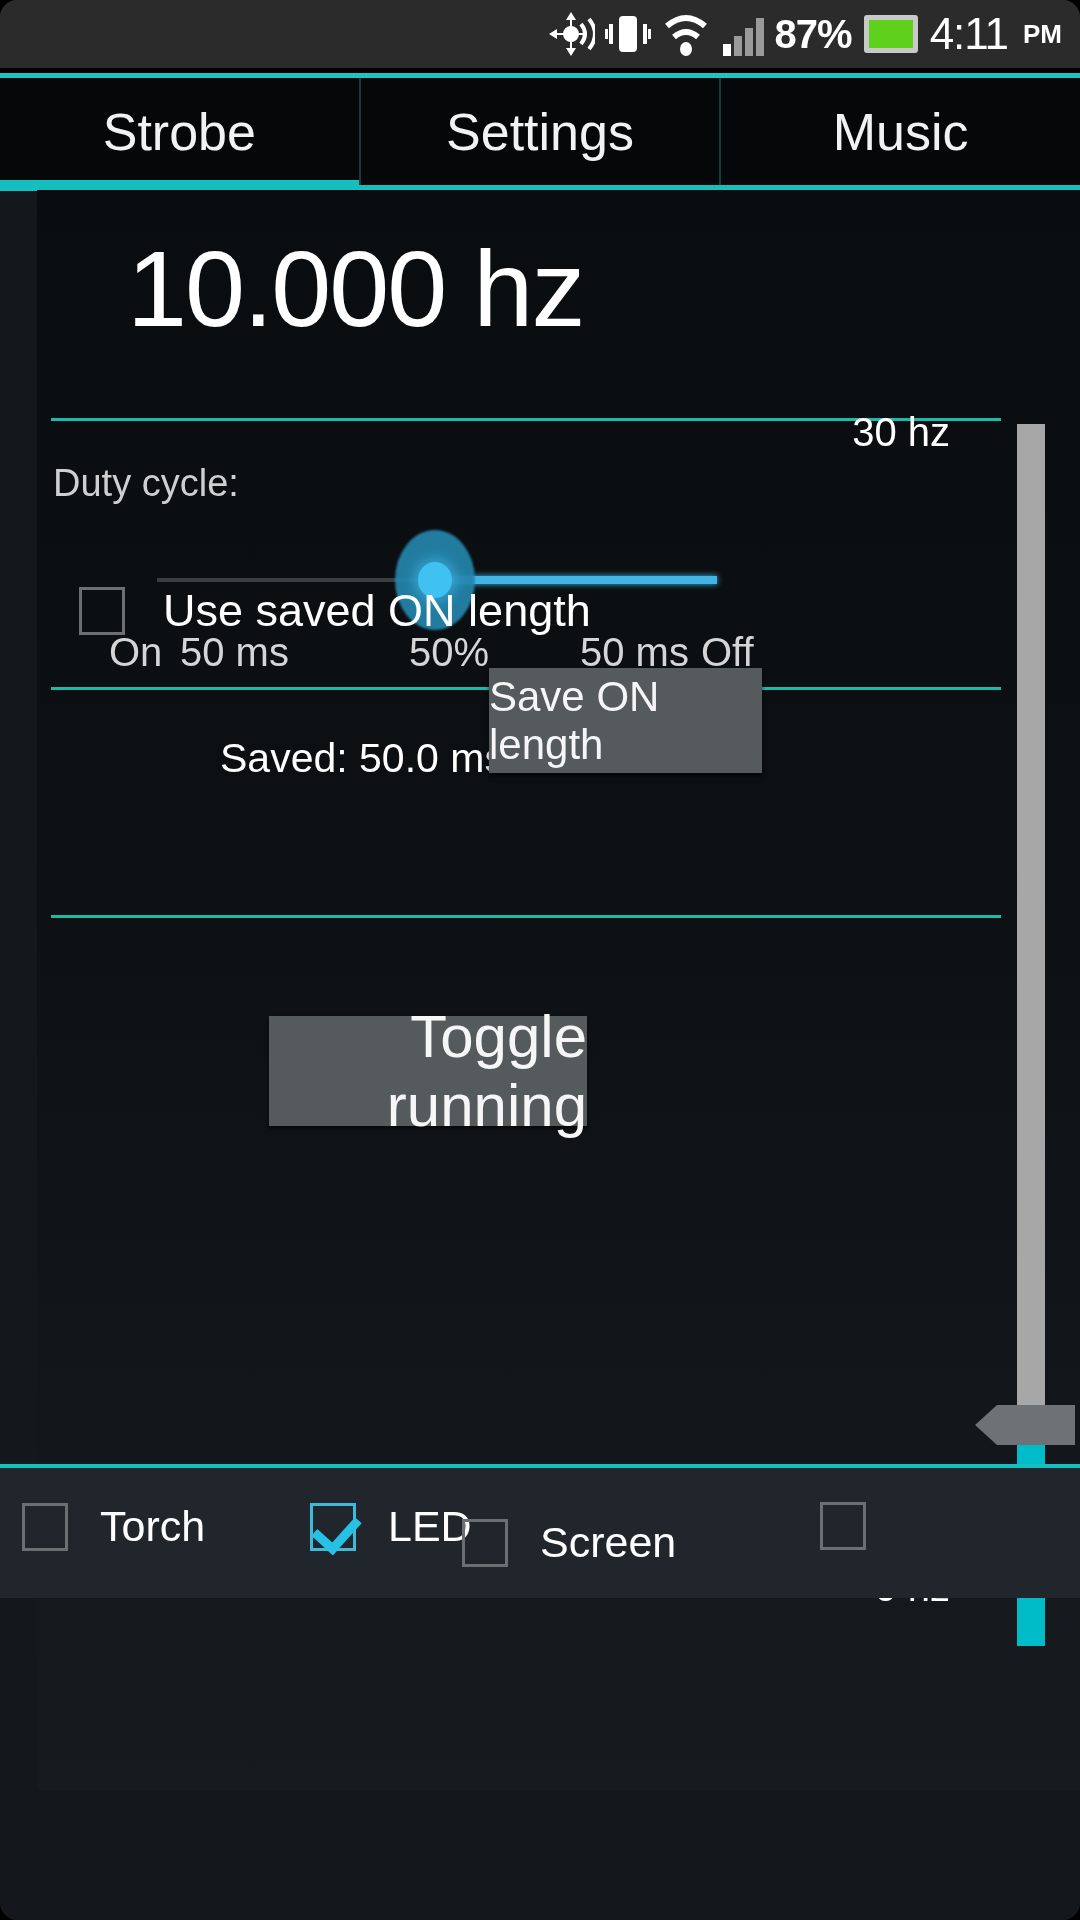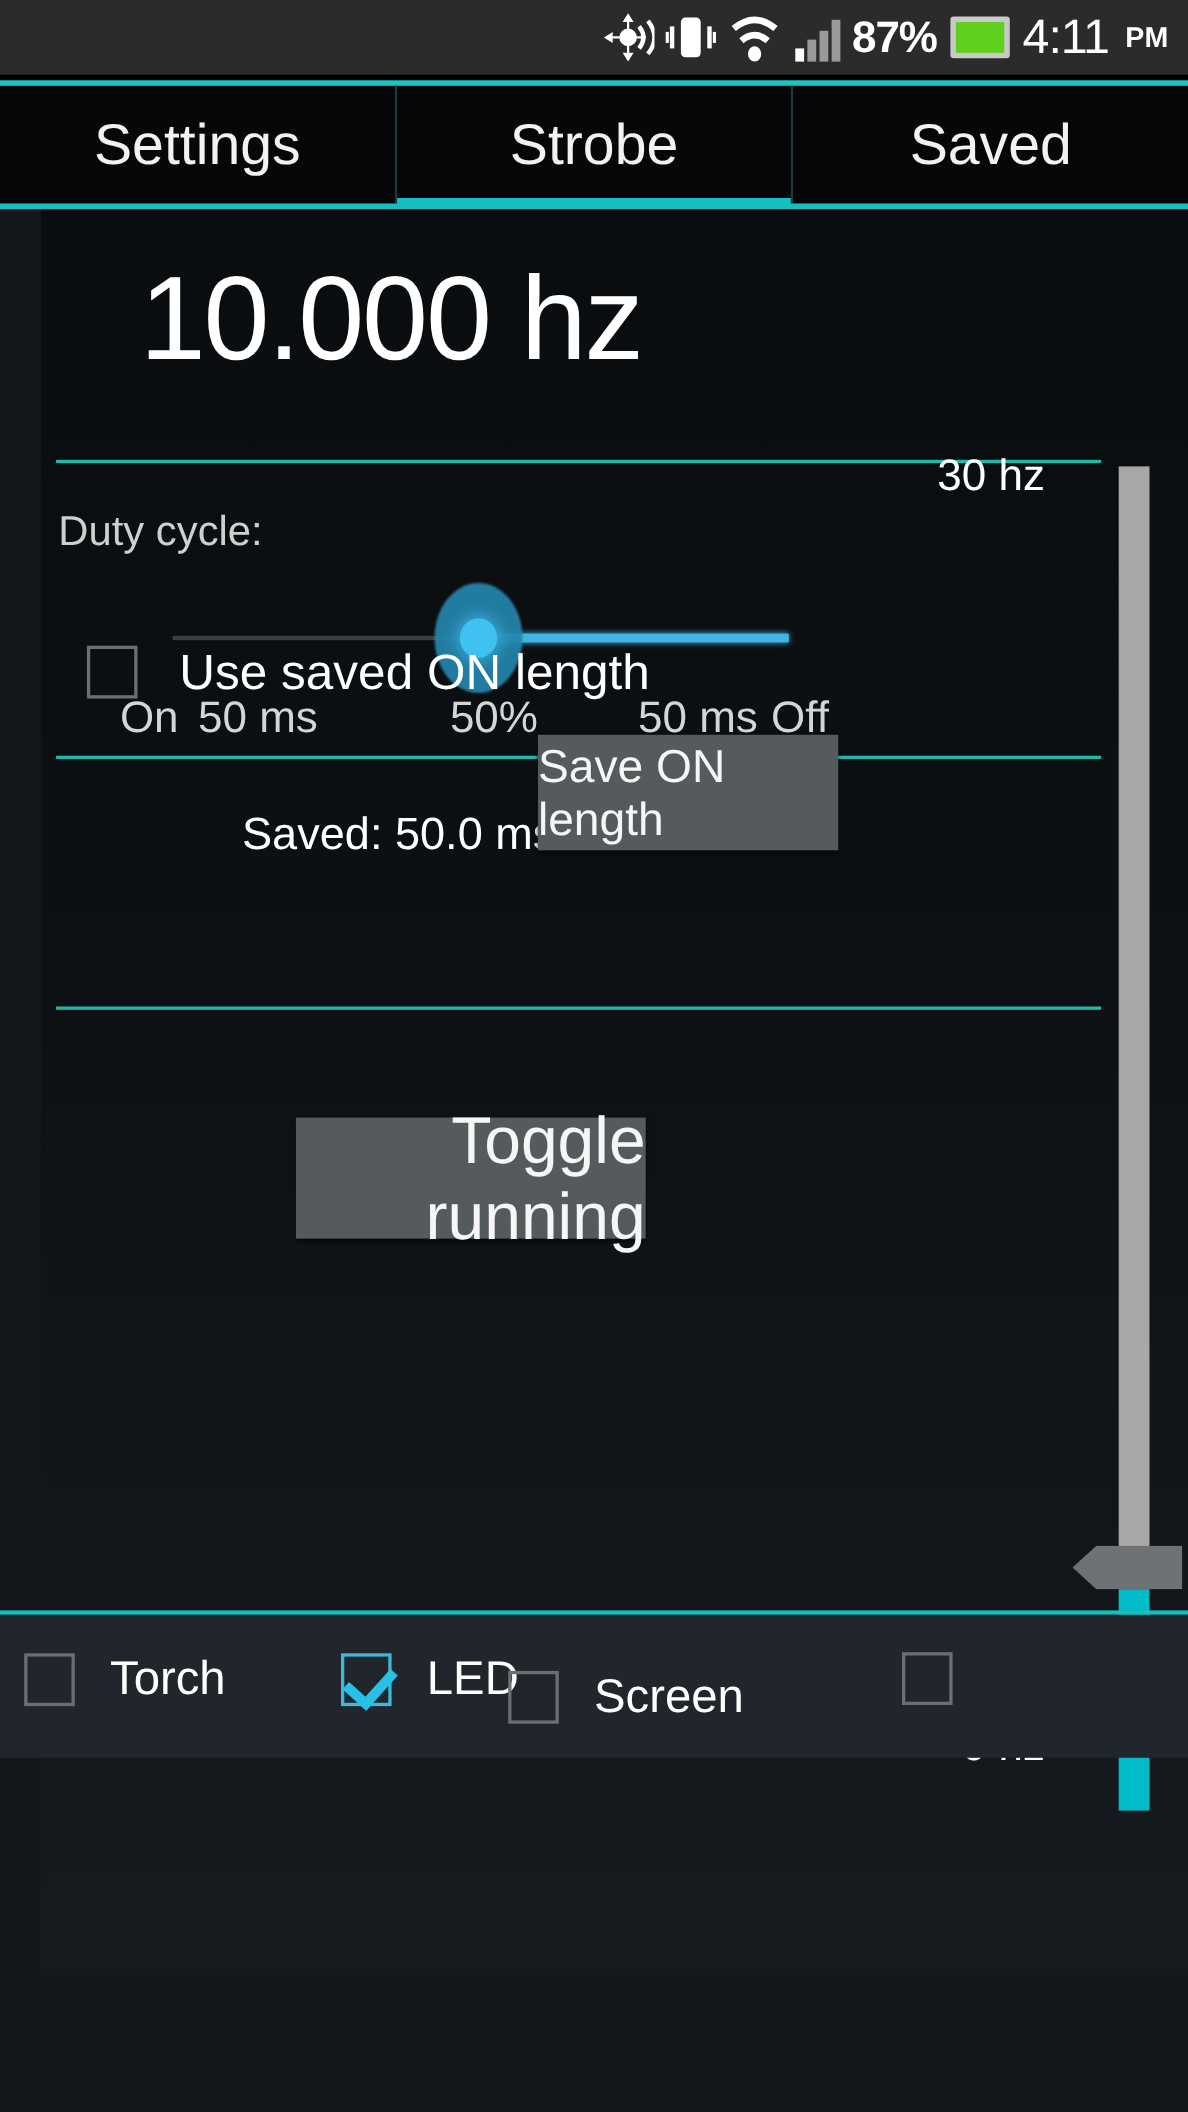--- a/index.html
+++ b/index.html
@@ -7,20 +7,21 @@
     width: 1080px; height: 1920px;
     background: #000;
     font-family: "Liberation Sans", sans-serif;
     overflow: hidden;
   }
   #screen {
     position: relative;
     width: 1080px; height: 1920px;
     background: #14181c;
     overflow: hidden;
+    border-radius: 17px;
   }
 
   
   #statusbar {
     position: absolute; top: 0; left: 0;
     width: 1080px; height: 68px;
     background: #2b2b2b;
     display: flex; align-items: center; justify-content: flex-end;
     padding-right: 18px;
     gap: 10px;
@@ -279,28 +280,28 @@
         <rect x="2" y="4" width="54" height="38" rx="3" fill="#c9c9c9"></rect>
         <rect x="7" y="9" width="44" height="28" fill="#5fd01b"></rect>
       </svg>
     </span>
     <span class="clock-time">4:11</span>
     <span class="clock-ampm">PM</span>
   </div>
   <div id="statusbar-underline"></div>
 
   <div id="tabbar">
+    <div class="tab active">
+      <span>Strobe</span>
+    </div>
     <div class="tab">
       <span>Settings</span>
     </div>
-    <div class="tab active">
-      <span>Strobe</span>
-    </div>
     <div class="tab">
-      <span>Saved</span>
+      <span>Music</span>
     </div>
   </div>
   <div id="tabbar-underline"></div>
 
   <div id="content">
 
     <div class="freq-display">10.000 hz</div>
     <div class="divider" id="div1"></div>
 
     <div class="duty-label">Duty cycle:</div>

